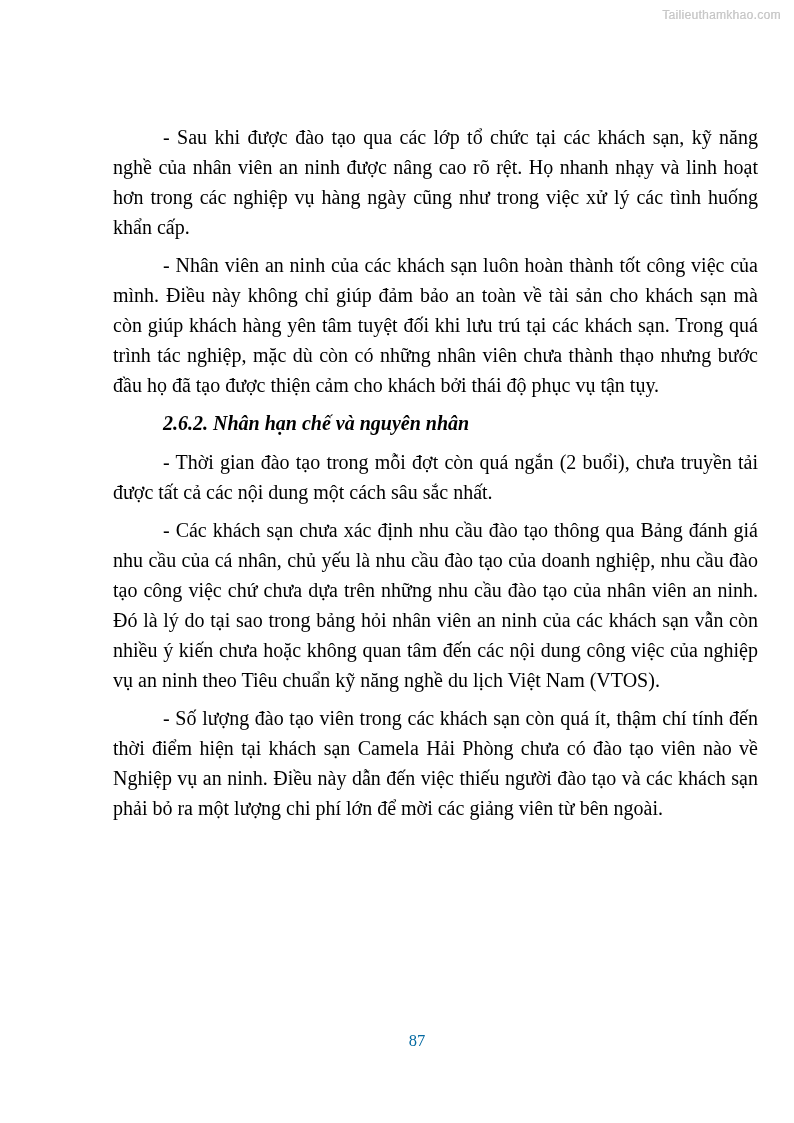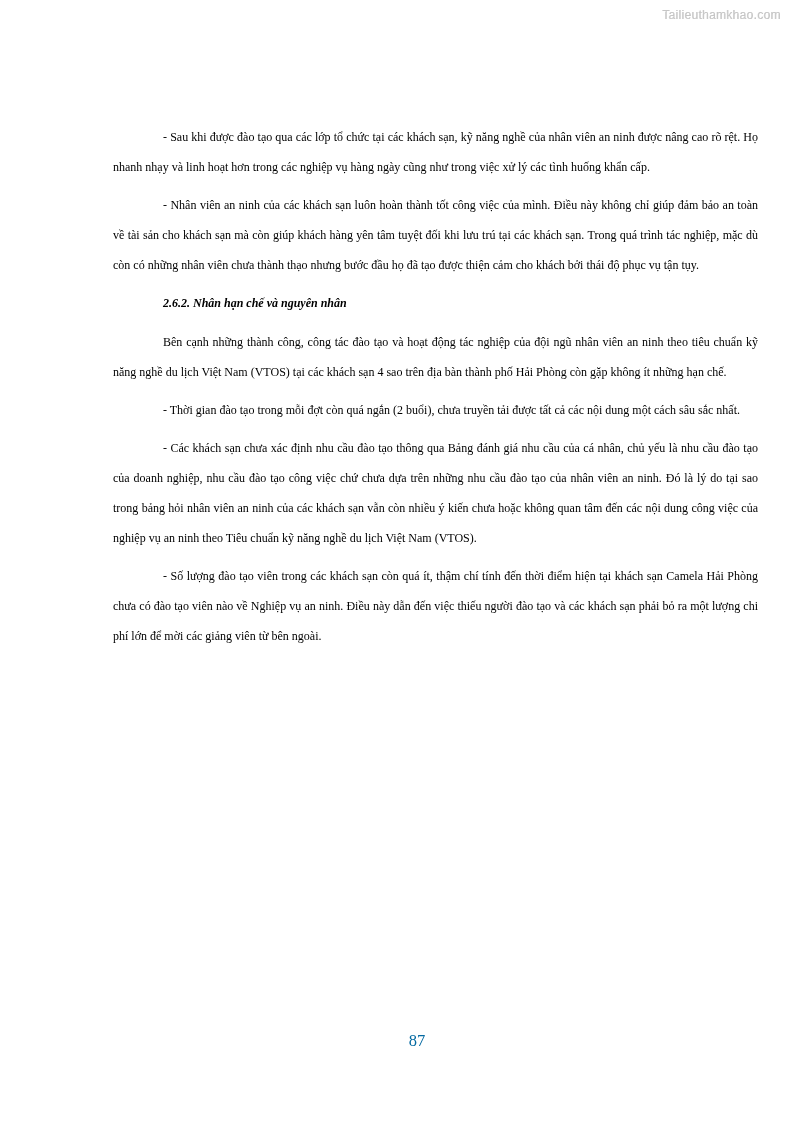--- a/index.html
+++ b/index.html
@@ -25,21 +25,21 @@
     letter-spacing: 0.3px;
     color: #c6c6c6;
     text-shadow: 1px 1px 0 #ffffff, -0.5px -0.5px 0 #dadada;
     user-select: none;
   }
   .content {
     position: absolute;
     left: 113px;
     top: 122px;
     width: 645px;
-    font-size: 12px;
+    font-size: 20px;
     line-height: 30px;
     text-align: justify;
     text-align-last: left;
   }
   .content p {
     margin: 0 0 8px 0;
     text-indent: 50px;
   }
   .content p.heading {
     font-weight: bold;
@@ -61,21 +61,20 @@
 <body>
 
 <div class="page">
 
   <div class="watermark">Tailieuthamkhao.com</div>
 
   <div class="content">
     <p class="body">- Sau khi được đào tạo qua các lớp tổ chức tại các khách sạn, kỹ năng nghề của nhân viên an ninh được nâng cao rõ rệt. Họ nhanh nhạy và linh hoạt hơn trong các nghiệp vụ hàng ngày cũng như trong việc xử lý các tình huống khẩn cấp.</p>
     <p class="body">- Nhân viên an ninh của các khách sạn luôn hoàn thành tốt công việc của mình. Điều này không chỉ giúp đảm bảo an toàn về tài sản cho khách sạn mà còn giúp khách hàng yên tâm tuyệt đối khi lưu trú tại các khách sạn. Trong quá trình tác nghiệp, mặc dù còn có những nhân viên chưa thành thạo nhưng bước đầu họ đã tạo được thiện cảm cho khách bởi thái độ phục vụ tận tụy.</p>
     <p class="heading">2.6.2. Nhân hạn chế và nguyên nhân</p>
-    <p class="body">Bên cạnh những thành công, công tác đào tạo và hoạt động tác nghiệp của đội ngũ nhân viên an ninh theo tiêu chuẩn kỹ năng nghề du lịch Việt Nam (VTOS) tại các khách sạn 4 sao trên địa bàn thành phố Hải Phòng còn gặp không ít những hạn chế.</p>
     <p class="body">- Thời gian đào tạo trong mỗi đợt còn quá ngắn (2 buổi), chưa truyền tải được tất cả các nội dung một cách sâu sắc nhất.</p>
     <p class="body">- Các khách sạn chưa xác định nhu cầu đào tạo thông qua Bảng đánh giá nhu cầu của cá nhân, chủ yếu là nhu cầu đào tạo của doanh nghiệp, nhu cầu đào tạo công việc chứ chưa dựa trên những nhu cầu đào tạo của nhân viên an ninh. Đó là lý do tại sao trong bảng hỏi nhân viên an ninh của các khách sạn vẫn còn nhiều ý kiến chưa hoặc không quan tâm đến các nội dung công việc của nghiệp vụ an ninh theo Tiêu chuẩn kỹ năng nghề du lịch Việt Nam (VTOS).</p>
     <p class="body">- Số lượng đào tạo viên trong các khách sạn còn quá ít, thậm chí tính đến thời điểm hiện tại khách sạn Camela Hải Phòng chưa có đào tạo viên nào về Nghiệp vụ an ninh. Điều này dẫn đến việc thiếu người đào tạo và các khách sạn phải bỏ ra một lượng chi phí lớn để mời các giảng viên từ bên ngoài.</p>
   </div>
 
   <div class="pagenum">87</div>
 
 </div>
 
 </body></html>

